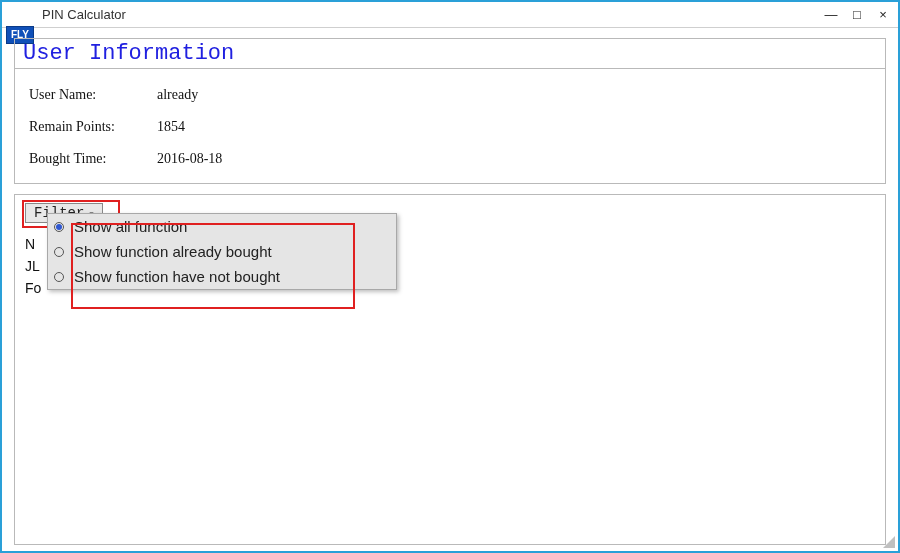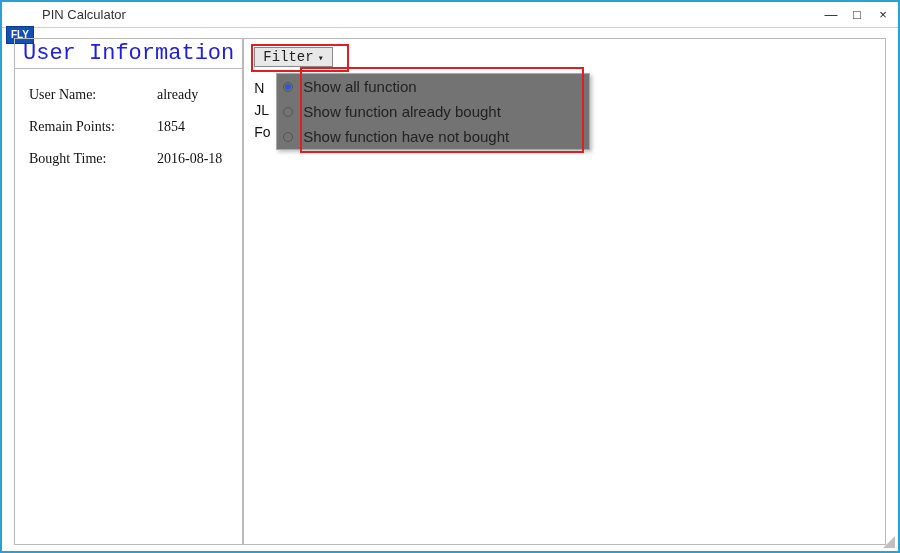--- a/index.html
+++ b/index.html
@@ -56,21 +56,22 @@
     font-family: Arial, sans-serif;
     font-size: 13px;
     margin-left: 4px;
     cursor: pointer;
     color: #222;
   }
   .client {
     flex: 1;
     padding: 10px 12px 6px 12px;
     display: flex;
-    flex-direction: row;
+    flex-direction: column;
+    gap: 10px;
     position: relative;
   }
   .group {
     border: 1px solid #b9b9b9;
     padding: 0;
   }
   .group-header {
     font-family: "Courier New", monospace;
     color: #2020e0;
     font-size: 22px;
@@ -127,25 +128,25 @@
   .bg-list {
     margin-top: 10px;
     font-family: "Segoe UI", Tahoma, sans-serif;
     font-size: 14px;
     line-height: 22px;
     color: #111;
   }
   .dropdown {
     position: absolute;
     left: 32px;
-    top: 34px;
-    background: #737373;
+    top: 18px;
+    background: #e5e5e5;
     border: 1px solid #a8a8a8;
     box-shadow: 2px 2px 4px rgba(0,0,0,0.25);
-    width: 314px;
+    width: 350px;
     font-family: "Segoe UI", Tahoma, sans-serif;
     font-size: 15px;
   }
   .dropdown-item {
     display: flex;
     align-items: center;
     padding: 4px 8px 4px 6px;
     cursor: pointer;
   }
   .radio {

